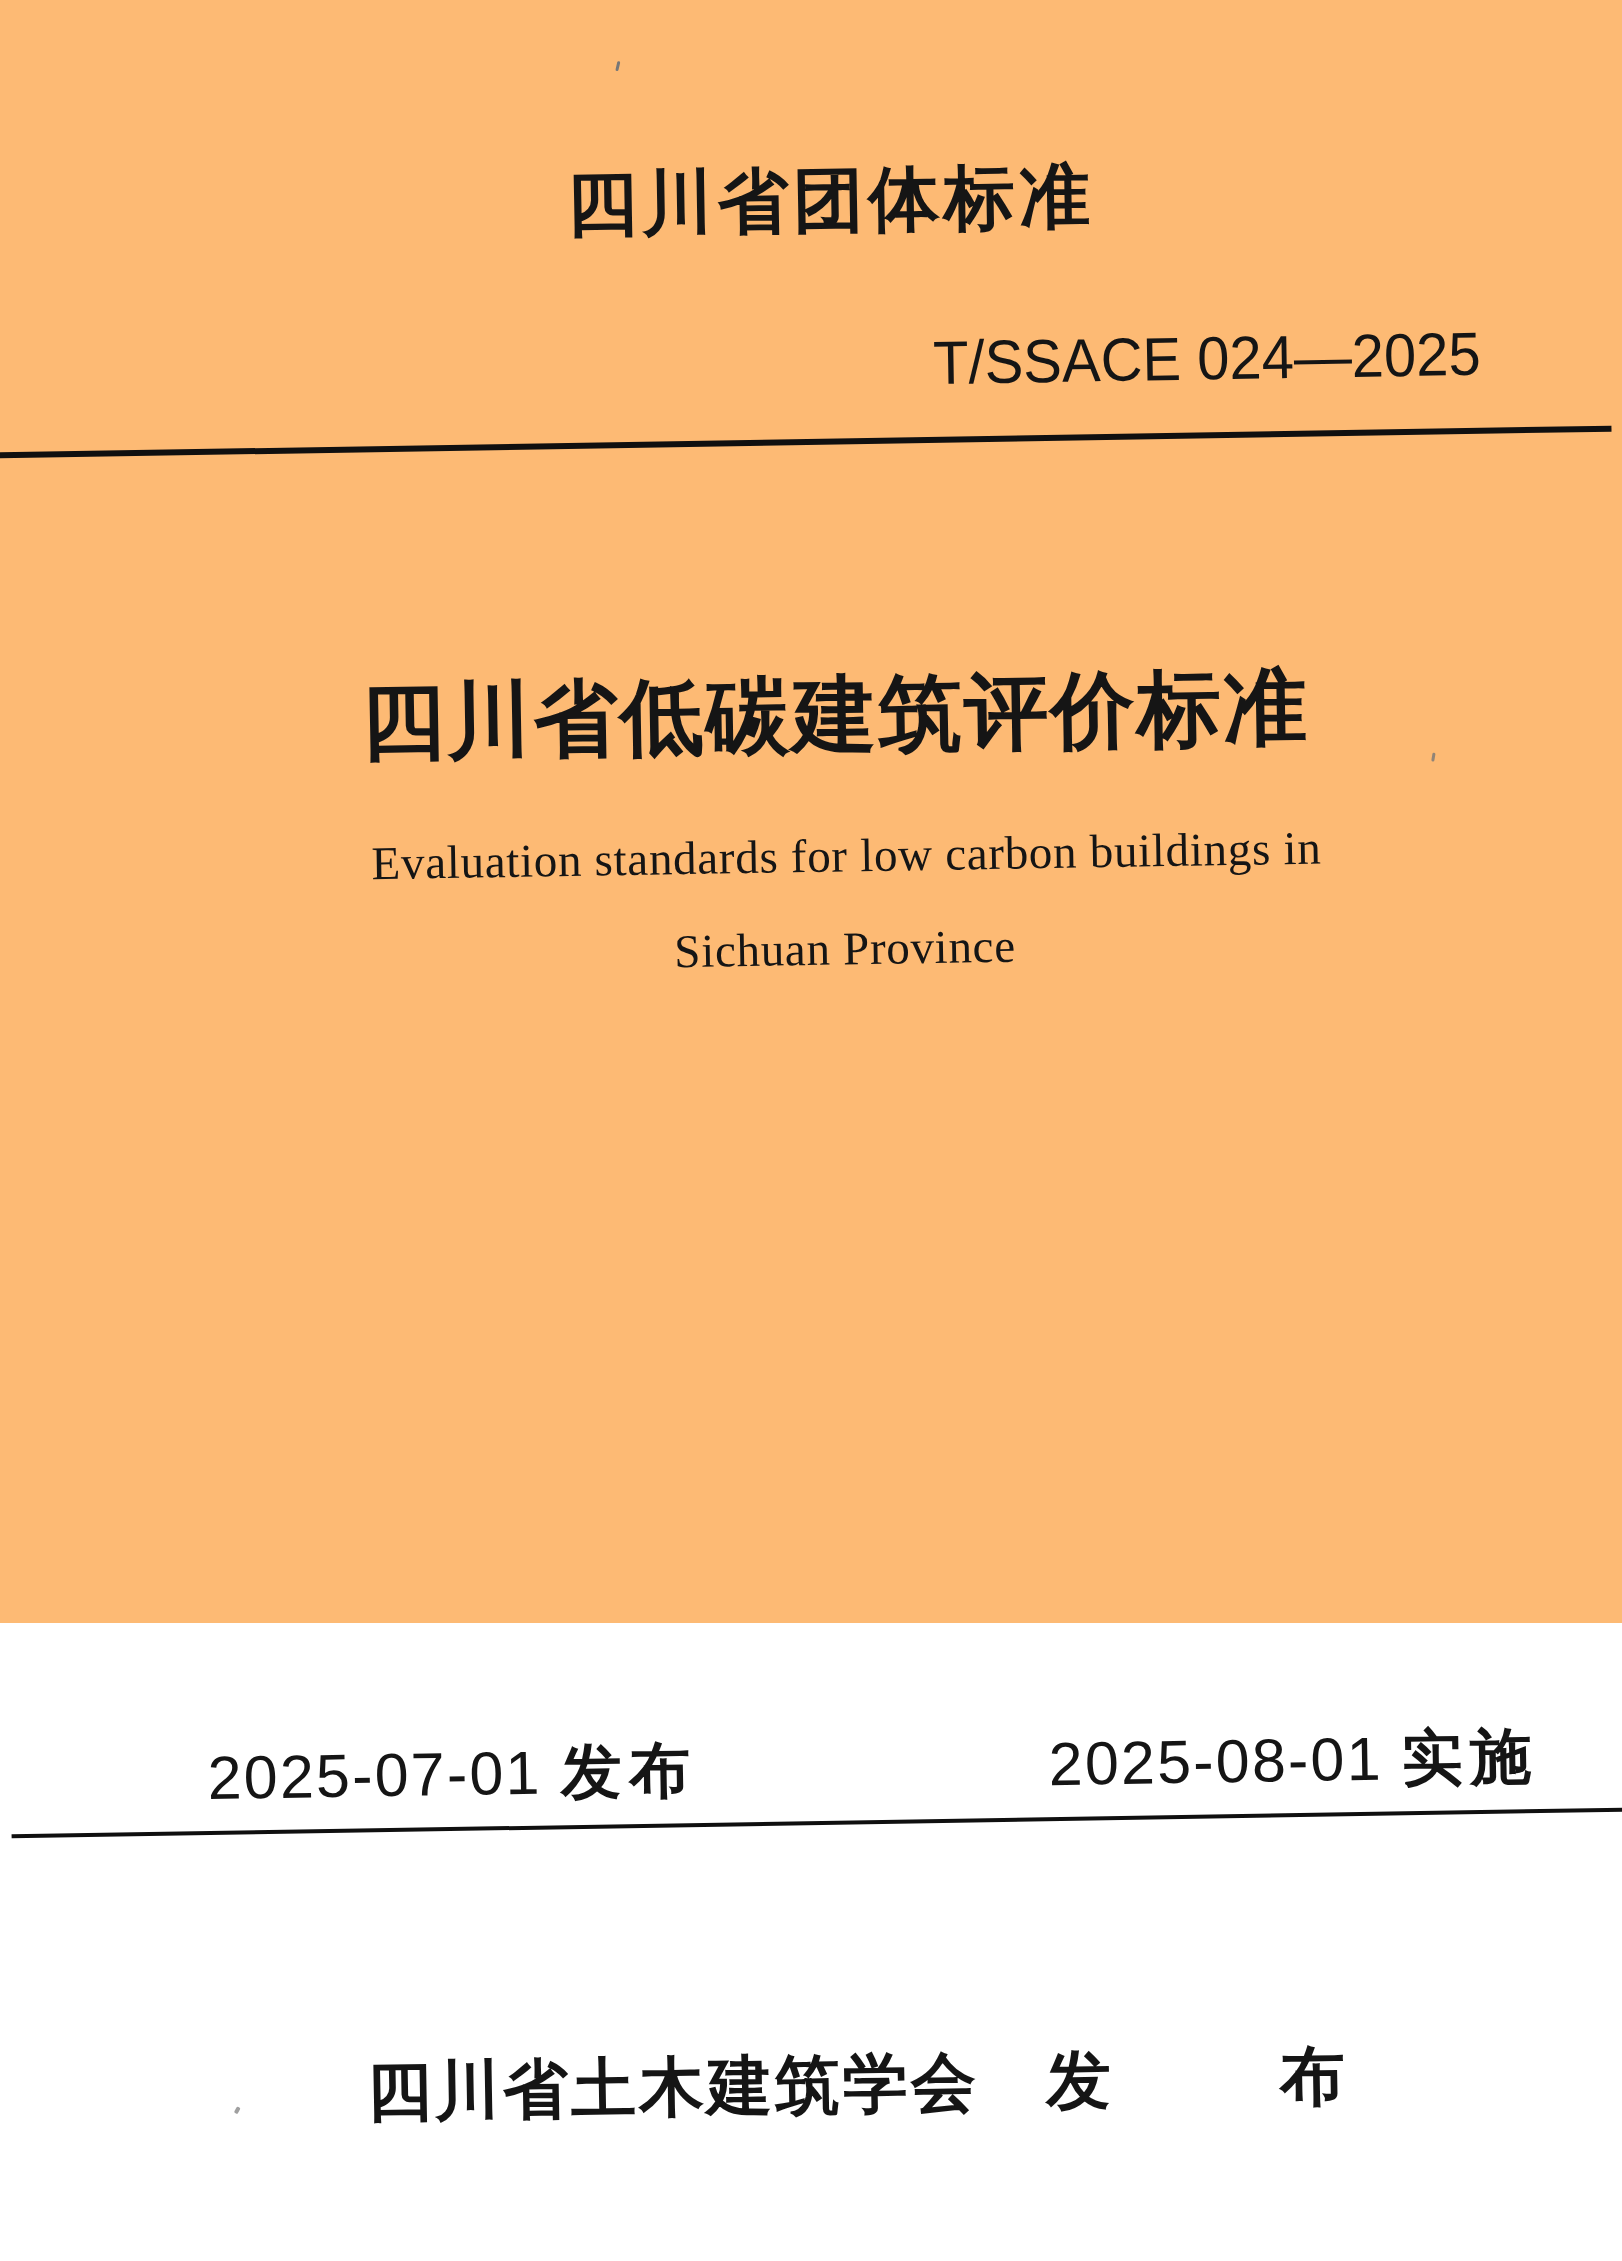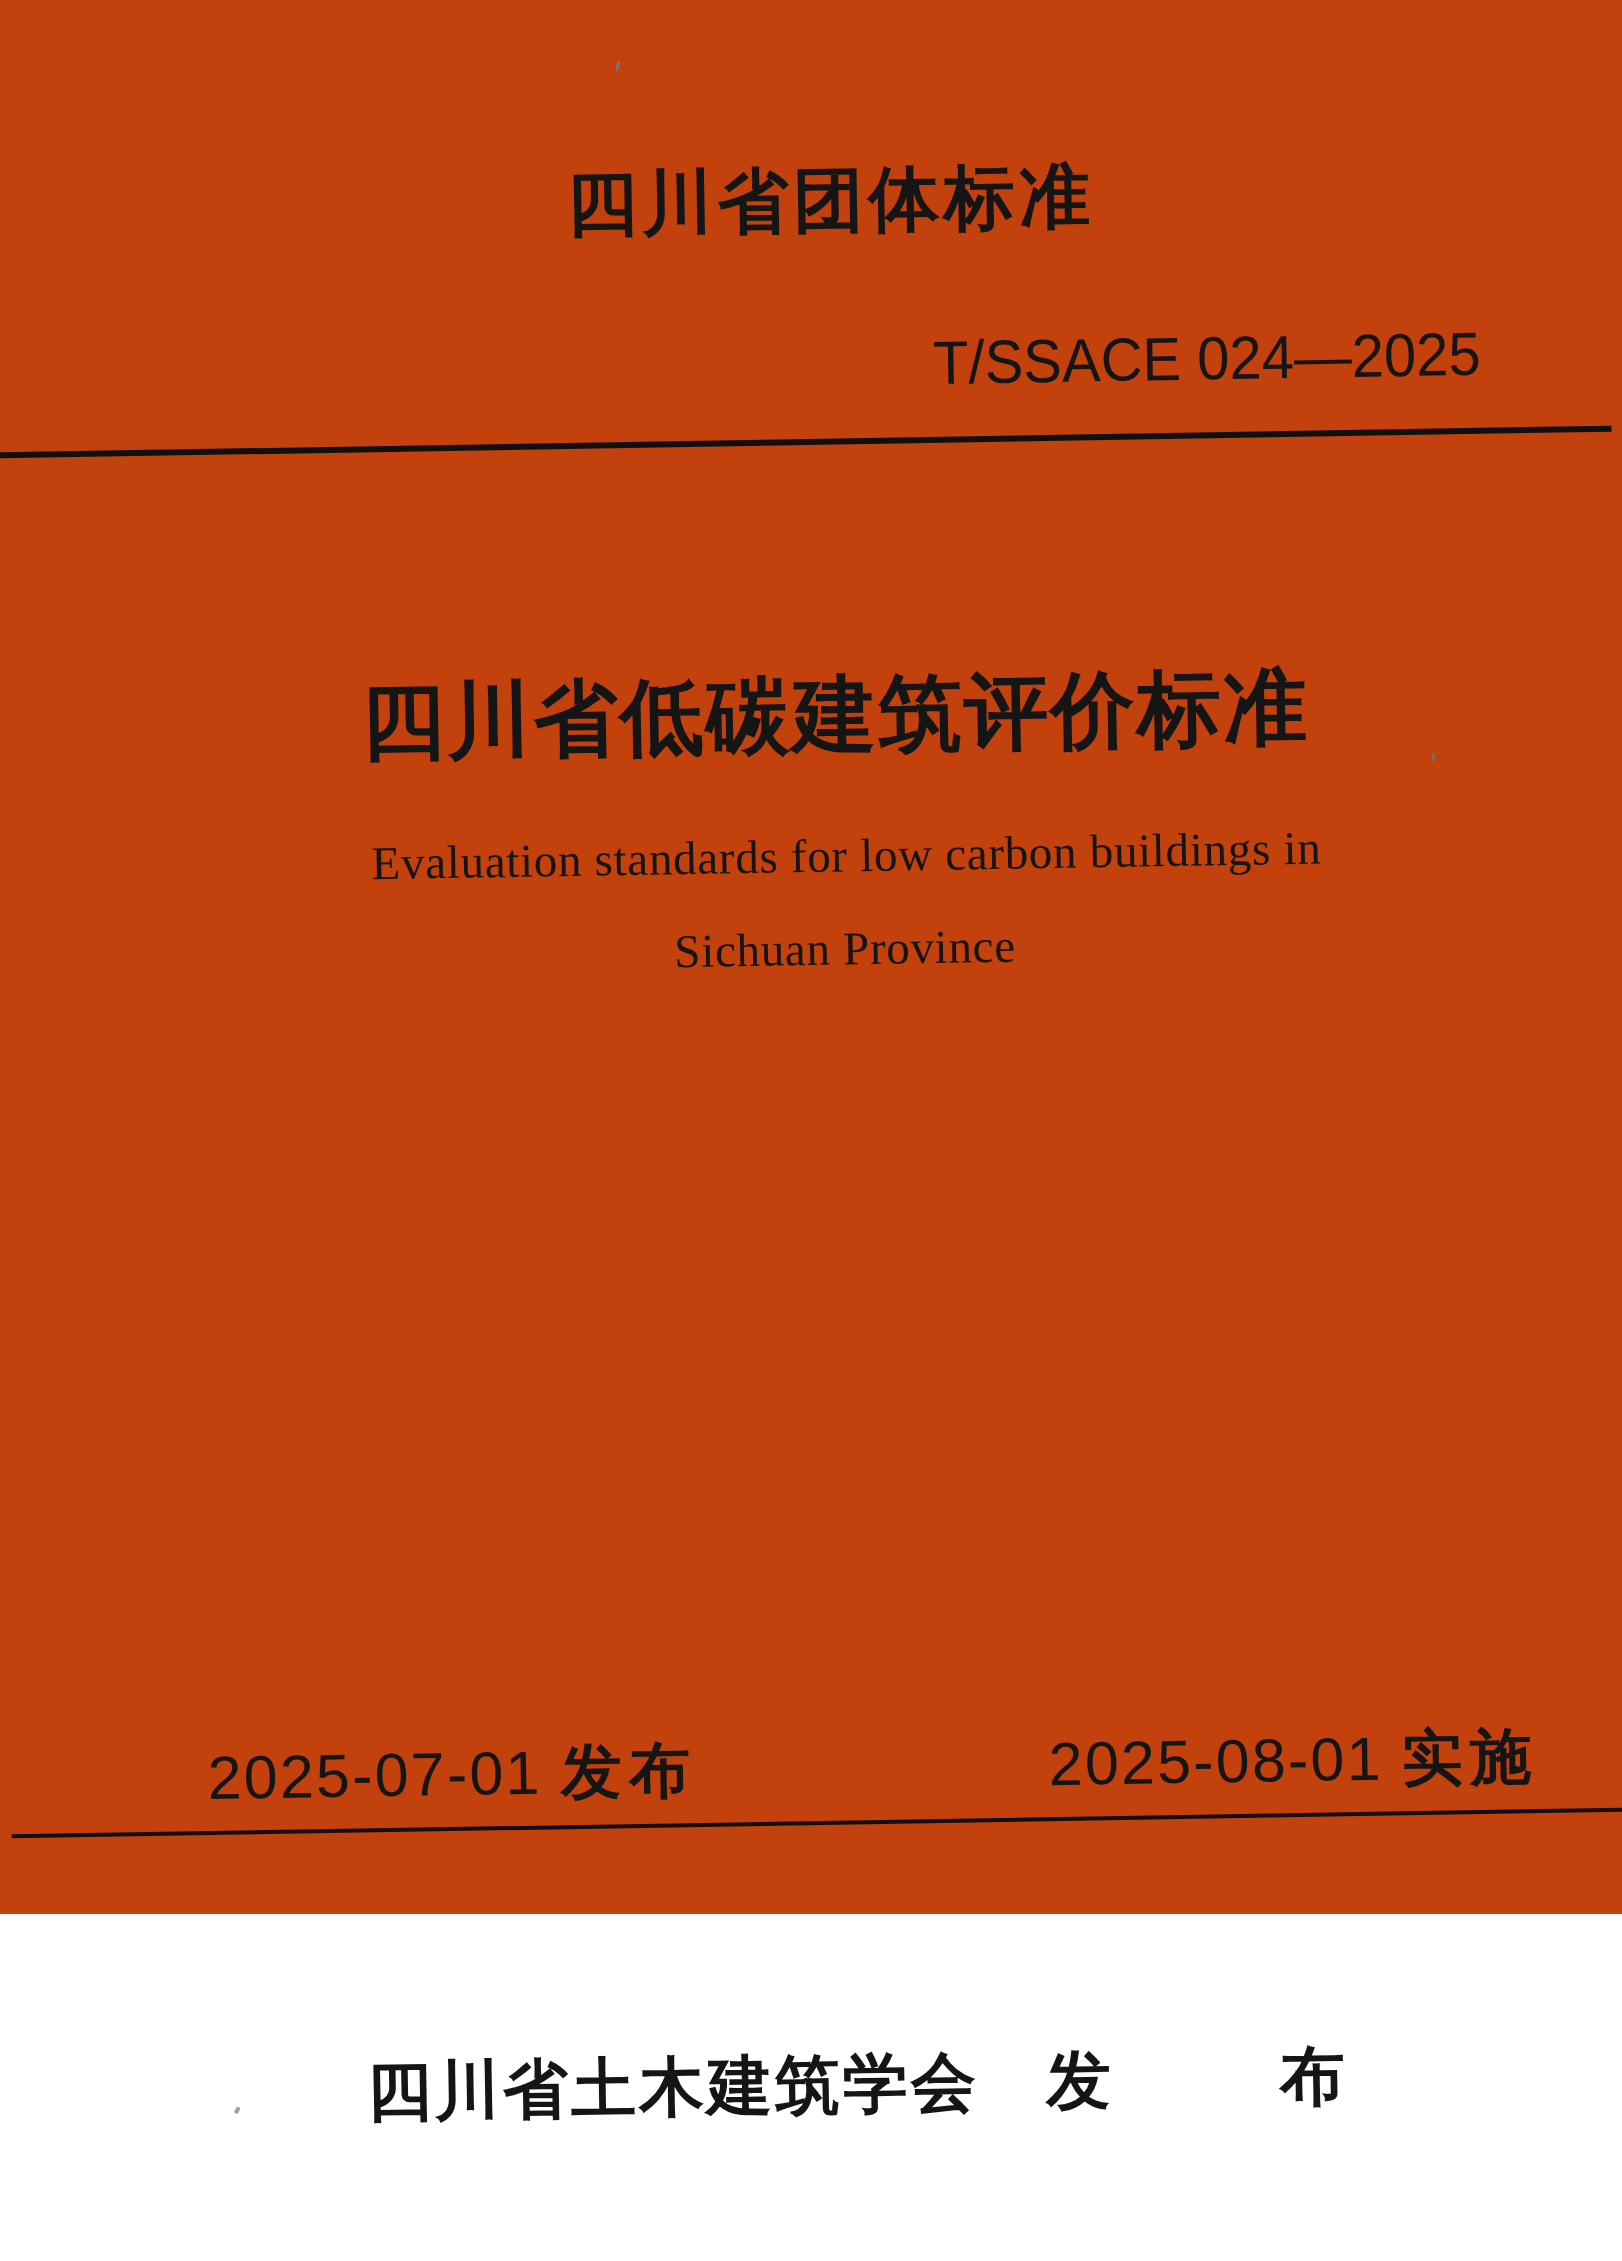--- a/index.html
+++ b/index.html
@@ -8,22 +8,22 @@
     width: 1623px;
     height: 2261px;
     background: #ffffff;
     overflow: hidden;
     font-family: "Liberation Sans", sans-serif;
     color: #151515;
   }
   .page {
     position: relative;
     width: 1623px;
-    height: 1914px;
-    background: #c2410c;
+    height: 1623px;
+    background: #fdba74;
     text-decoration: underline;
   }
   
   .scan-rotate {
     position: absolute;
     left: 0; top: 0;
     width: 1623px;
     height: 2261px;
     transform: rotate(-0.95deg);
     transform-origin: 50% 50%;

